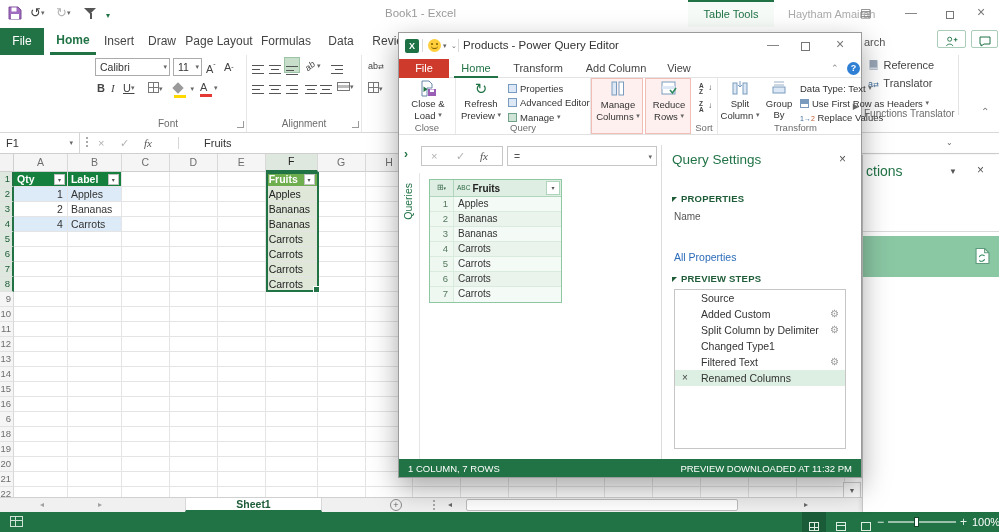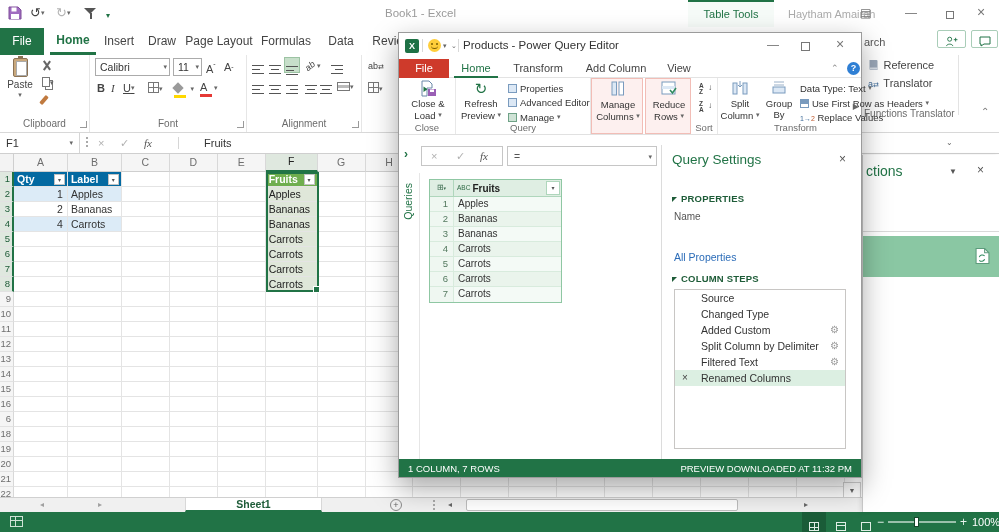--- a/index.html
+++ b/index.html
@@ -90,21 +90,21 @@
          text-align:center; line-height:17px; font-size:10.5px; }
   .g-h.sel { background:#dfe8df; color:#222; border-bottom:2px solid #217346; line-height:15px; }
   .g-rh { width:14px; border-right:1px solid #d8d8d8; border-bottom:1px solid #e2e2e2; background:#f5f5f5;
           color:#6e6e6e; text-align:right; padding-right:2px; line-height:14px; font-size:9.5px; }
   .g-rh.sel { background:#dfe8df; color:#1e5c38; border-right:2px solid #217346; }
   .g-c { border-right:1px solid #e4e4e4; border-bottom:1px solid #e4e4e4; line-height:14px; padding-left:3px;
          color:#333; overflow:hidden; white-space:nowrap; position:relative; }
   .g-c.num { text-align:right; padding-right:4px; }
   .g-c.band { background:#dcebf7; }
   .g-c.green { background:#dfe7d9; color:#222; }
-  .g-c.th-blue { background:#0369a1; color:#fff; font-weight:bold; }
+  .g-c.th-blue { background:#15803d; color:#fff; font-weight:bold; }
   .g-c.th-green { background:#6fae4e; color:#fff; font-weight:bold; }
   .flt { position:absolute; right:2px; top:2px; width:11px; height:11px; background:#fff; border:1px solid #c2c2c2;
          color:#555; font-size:6px; line-height:10px; text-align:center; font-weight:normal; }
   .sel-box { position:absolute; left:266px; top:18px; width:53px; height:120px; border:2px solid #217346; pointer-events:none; }
   .sel-box:after { content:""; position:absolute; right:-3px; bottom:-3px; width:5px; height:5px; background:#217346; border:1px solid #fff; }
 
   
   .vscroll-btn { position:absolute; left:843px; top:482px; width:18px; height:17px; background:#fff;
                  border:1px solid #cfcfcf; color:#666; font-size:7px; text-align:center; line-height:15px; }
 
@@ -250,32 +250,20 @@
       <div class="x-tab act" style="left: 50px; width: 46px;">Home</div>
       <div class="x-tab" style="left: 98px; width: 42px;">Insert</div>
       <div class="x-tab" style="left: 140px; width: 44px;">Draw</div>
       <div class="x-tab" style="left: 184px; width: 70px;">Page Layout</div>
       <div class="x-tab" style="left: 254px; width: 64px;">Formulas</div>
       <div class="x-tab" style="left: 318px; width: 46px;">Data</div>
       <div class="x-tab" style="left: 364px; width: 56px;">Review</div>
     </div>
 
   <div class="x-ribbon">
-    <div class="grp" style="left:0;width:90px">
-      <div class="paste-btn">
-        <span class="ico-clip"></span><br>
-        <span>Paste</span><br>
-        <span class="dd-sm">▾</span>
-      </div>
-      <span class="side-ico" style="top:5px"><span class="ico-cut"></span></span>
-      <span class="side-ico" style="top:22px"><span class="ico-copy"></span><span class="dd-sm">▾</span></span>
-      <span class="side-ico" style="top:40px"><span class="ico-brush"></span></span>
-      <div class="grp-label">Clipboard</div>
-      <span class="dlg"></span>
-    </div>
 
     <div class="grp" style="left:90px;width:157px">
       <div class="combo" style="left:5px;top:3px;width:75px">
         <span>Calibri</span><span class="dd">▾</span></div>
       <div class="combo" style="left:83px;top:3px;width:29px">
         <span>11</span><span class="dd">▾</span></div>
       <span class="fmt-btn" style="left:116px;top:5px">A<span style="font-size:7px;vertical-align:4px">ˆ</span></span>
       <span class="fmt-btn" style="left:134px;top:5px">A<span style="font-size:7px;vertical-align:-1px">ˇ</span></span>
       <span class="fmt-btn" style="left:7px;top:26px;font-weight:bold">B</span>
       <span class="fmt-btn" style="left:21px;top:26px;font-style:italic;font-family:'Liberation Serif',serif">I</span>
@@ -1002,26 +990,26 @@
           </div>
       </div>
     </div>
 
     <div class="pq-settings">
       <span class="qs-title">Query Settings</span>
       <span class="qs-x">×</span>
       <div class="qs-h" style="top:48px"><span class="tri"></span><span>PROPERTIES</span></div>
       <span class="qs-lbl" style="top:66px">Name</span>
       <span class="qs-link" style="top:106px">All Properties</span>
-      <div class="qs-h" style="top:128px"><span class="tri"></span><span>COLUMN STEPS</span></div>
+      <div class="qs-h" style="top:128px"><span class="tri"></span><span>PREVIEW STEPS</span></div>
       <div class="steps" id="steps">
           <div class="step"><span>Source</span></div>
-          <div class="step"><span>Changed Type</span></div>
           <div class="step"><span>Added Custom</span><span class="gear">⚙</span></div>
           <div class="step"><span>Split Column by Delimiter</span><span class="gear">⚙</span></div>
+          <div class="step"><span>Changed Type1</span></div>
           <div class="step"><span>Filtered Text</span><span class="gear">⚙</span></div>
           <div class="step sel"><span class="del">×</span><span>Renamed Columns</span></div>
         </div>
     </div>
 
     <div class="pq-status">
       <span style="left:9px">1 COLUMN, 7 ROWS</span>
       <span style="right:9px">PREVIEW DOWNLOADED AT 11:32 PM</span>
     </div>
   </div>

